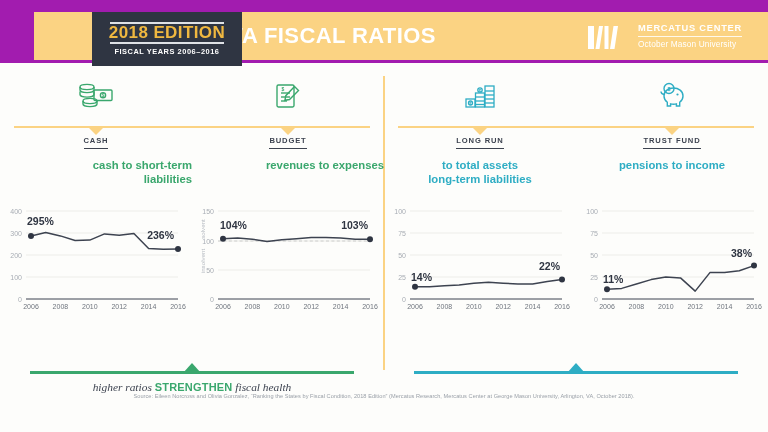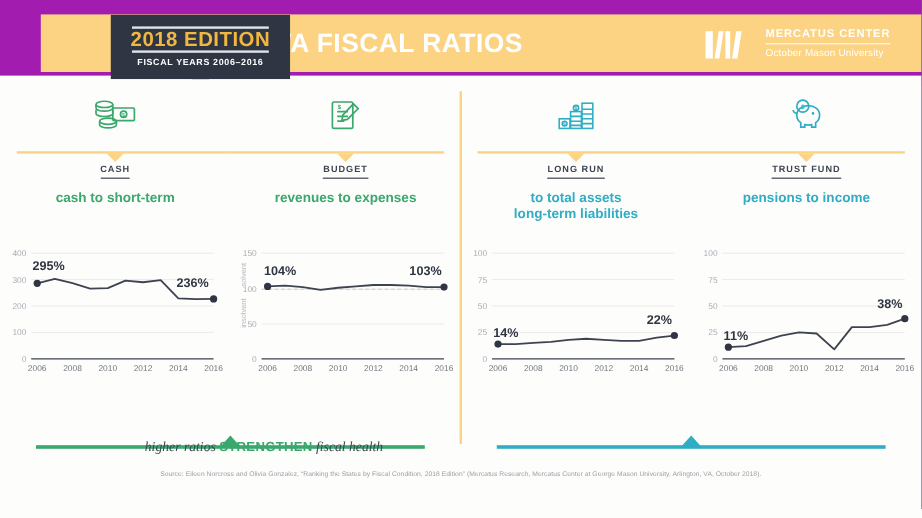--- a/index.html
+++ b/index.html
@@ -58,33 +58,33 @@
 
   .kicker{
     position:absolute;left:0;top:73px;width:192px;text-align:center;
     font-size:7.6px;font-weight:bold;color:#3d4350;letter-spacing:.85px;
   }
   .kicker span{border-bottom:1.6px solid #3d4350;padding-bottom:2.5px;}
   .subtitle{
     position:absolute;left:0;top:95px;width:192px;text-align:center;
     font-size:11.3px;font-weight:bold;line-height:14px;
   }
-  .g .subtitle{color:#3aa76d;}
+  .g .subtitle{color:#3aa76d;text-align:right;}
   .t .subtitle{color:#2eadc4;}
 
   .chart{position:absolute;left:0;top:140px;width:192px;height:120px;}
   .chart svg{display:block;}
 
   
   .banner{position:absolute;top:296px;width:384px;height:46px;}
   .bline{position:absolute;left:30px;top:12px;width:324px;height:2.6px;}
   .btri{position:absolute;top:4px;left:50%;margin-left:-9px;width:0;height:0;
         border-left:9px solid transparent;border-right:9px solid transparent;}
-  .btext{position:absolute;left:0;top:8px;width:384px;text-align:center;
-         font-family:"Liberation Serif",serif;font-style:italic;font-size:11.4px;color:#3d4350;margin-left:28px;}
+  .btext{position:absolute;left:0;top:22px;width:384px;text-align:center;
+         font-family:"Liberation Serif",serif;font-style:italic;font-size:11.4px;color:#3d4350;}
   .btext b{font-family:"Liberation Sans",sans-serif;font-style:normal;font-weight:bold;font-size:11px;letter-spacing:.2px;}
   .g-ban .bline{background:#3aa76d;}
   .g-ban .btri{border-bottom:10px solid #3aa76d;}
   .g-ban .btext b{color:#3aa76d;}
   .t-ban .bline{background:#2eadc4;}
   .t-ban .btri{border-bottom:10px solid #2eadc4;}
   .t-ban .btext b{color:#2eadc4;}
 
   .source{
     position:absolute;left:0;top:393px;width:768px;text-align:center;
@@ -155,20 +155,21 @@
               <path d="M6 20v3c0 1.4 3.1 2.6 7 2.6s7-1.2 7-2.6v-3"></path>
             </g>
             <text x="26" y="16.4" font-size="4.6" fill="#3aa76d" text-anchor="middle" font-weight="bold">$</text>
           </svg>
         </div>
         <div class="hrule" style="left:14px;width:178px;"></div>
         <div class="notch"></div>
         <div class="kicker"><span>CASH</span></div>
         <div class="subtitle">
           <div>cash to short-term</div>
+          <div>liabilities</div>
         </div>
         <div class="chart">
           <svg width="192" height="120" viewBox="0 0 192 120">
             <g>
               <line class="grid" x1="26" y1="8" x2="178" y2="8"></line>
               <line class="grid" x1="26" y1="30" x2="178" y2="30"></line>
               <line class="grid" x1="26" y1="52" x2="178" y2="52"></line>
               <line class="grid" x1="26" y1="74" x2="178" y2="74"></line>
             </g>
             <g class="ytick" text-anchor="end">

